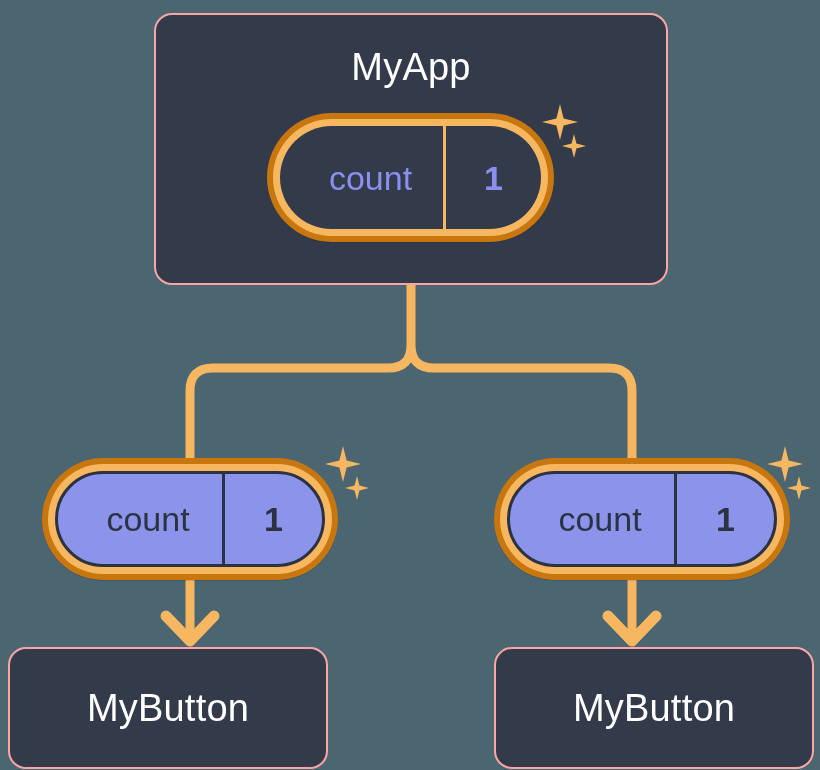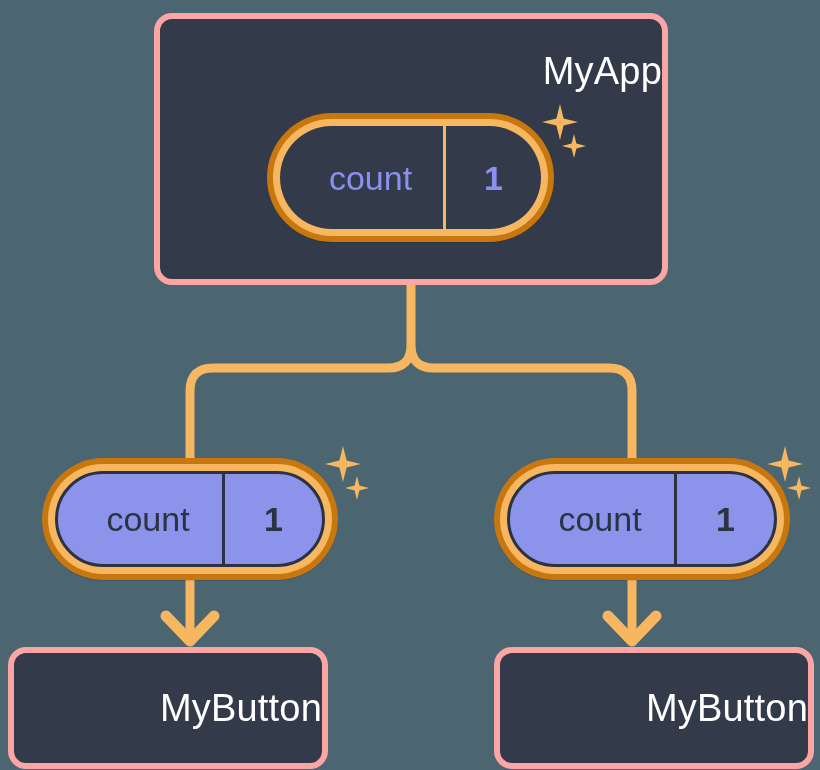--- a/index.html
+++ b/index.html
@@ -8,25 +8,25 @@
     background: #4b6571;
     font-family: "Liberation Sans", sans-serif;
     overflow: hidden;
   }
   #stage { position: relative; width: 820px; height: 770px; }
 
   
   .comp-box {
     position: absolute;
     background: #333b4b;
-    border: 6px solid #fca5a5;
+    border: 2px solid #fca5a5;
     border-radius: 18px;
     display: flex;
     align-items: flex-start;
-    justify-content: flex-end;
+    justify-content: center;
   }
   .comp-box.leaf { align-items: center; }
   .comp-title {
     color: #ffffff;
     font-size: 38px;
     font-weight: 400;
     letter-spacing: 0.2px;
     line-height: 1;
     white-space: nowrap;
   }

